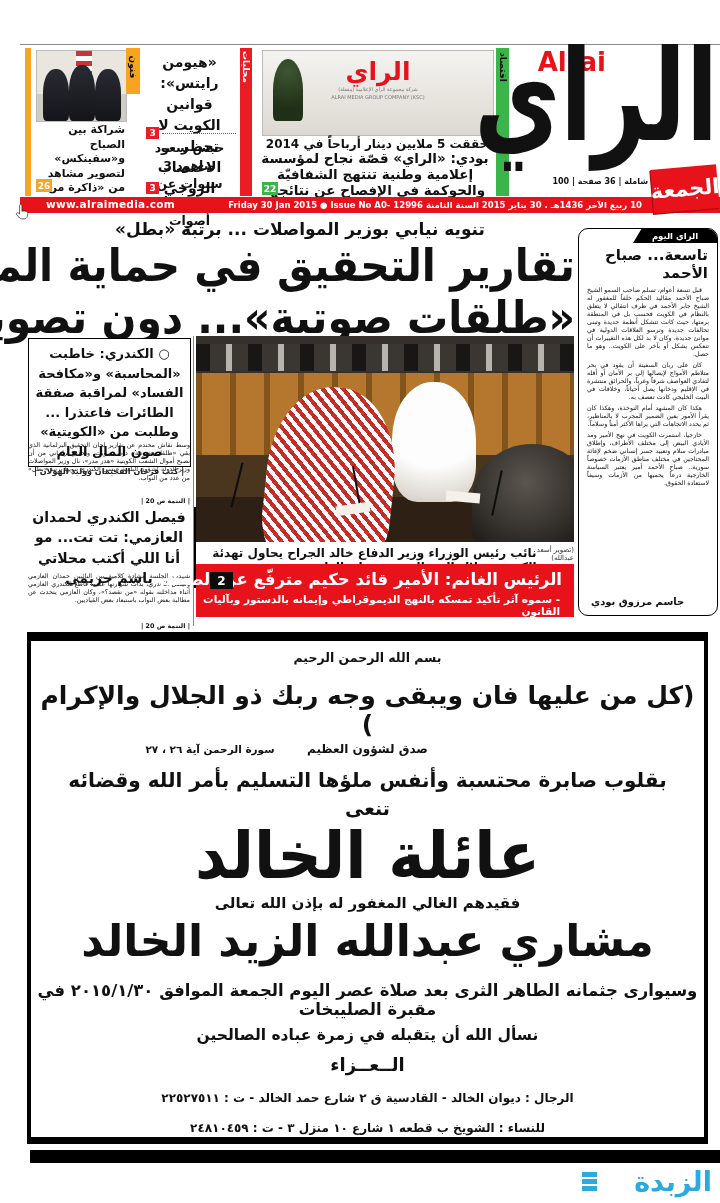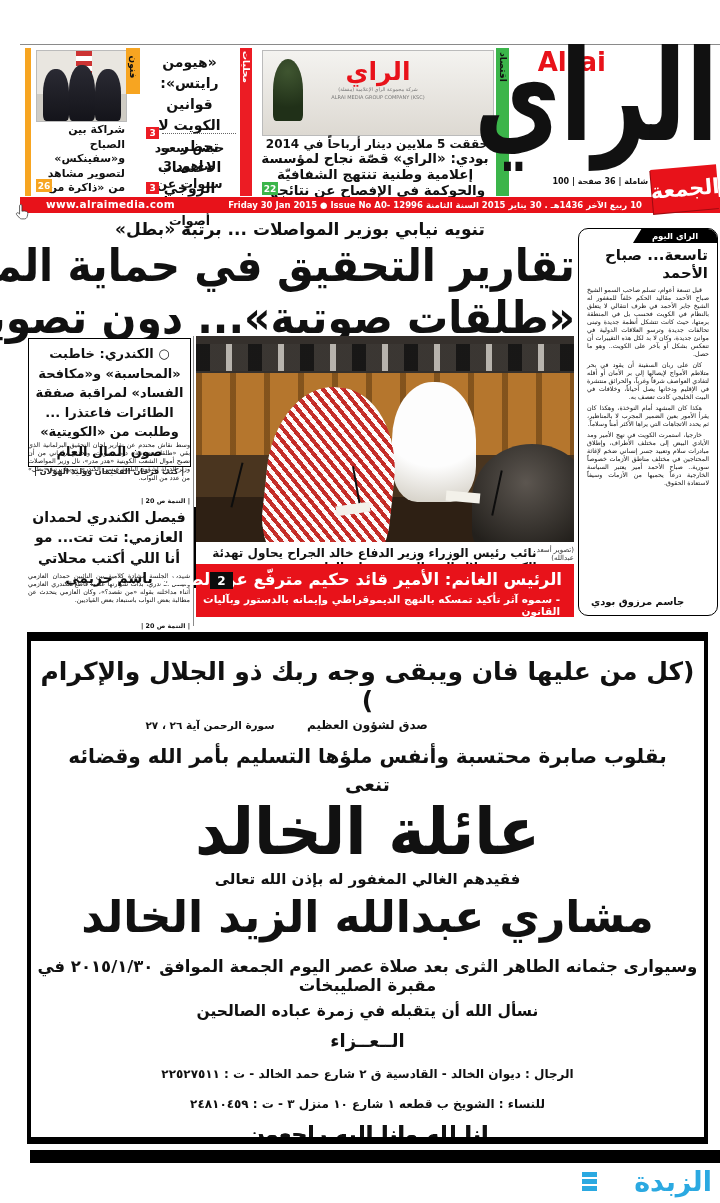--- a/index.html
+++ b/index.html
@@ -208,20 +208,21 @@
     <span class="cap">نائب رئيس الوزراء وزير الدفاع خالد الجراح يحاول تهدئة الكندري خلال السجال مع حمدان العازمي</span>
   </div>
 
   <div class="abs banner" style="left:196px;top:564px;width:378px;height:53px;">
     <div class="banner-h">الرئيس الغانم: الأمير قائد حكيم مترفّع عن الصغائر</div>
     <div class="pagebox abs" style="left:14px;top:8px;width:23px;height:17px;">2</div>
     <div class="banner-s">- سموه آثر تأكيد تمسكه بالنهج الديموقراطي وإيمانه بالدستور وبآليات القانون</div>
   </div>
 
   <div class="abs obit" style="left:27px;top:632px;width:673px;height:496px;">
+    <div class="l1">بسم الله الرحمن الرحيم</div>
     <div class="verse">(كل من عليها فان ويبقى وجه ربك ذو الجلال والإكرام )</div>
     <div class="vrow">
       <div class="sadaqa">صدق لشؤون العظيم</div>
       <div class="vref">سورة الرحمن آية ٢٦ ، ٢٧</div>
     </div>
     <div class="intro">بقلوب صابرة محتسبة وأنفس ملؤها التسليم بأمر الله وقضائه</div>
     <div class="announce">تنعى</div>
     <div class="family">عائلة الخالد</div>
     <div class="dintro">فقيدهم الغالي المغفور له بإذن الله تعالى</div>
     <div class="dname">مشاري عبدالله الزيد الخالد</div>

